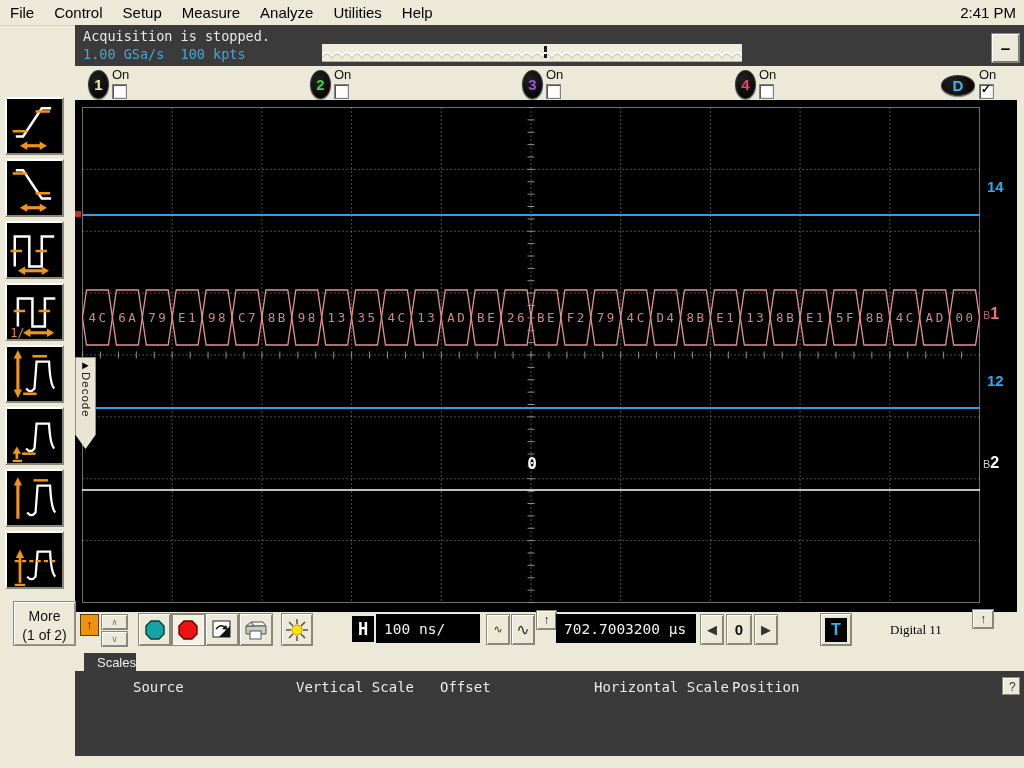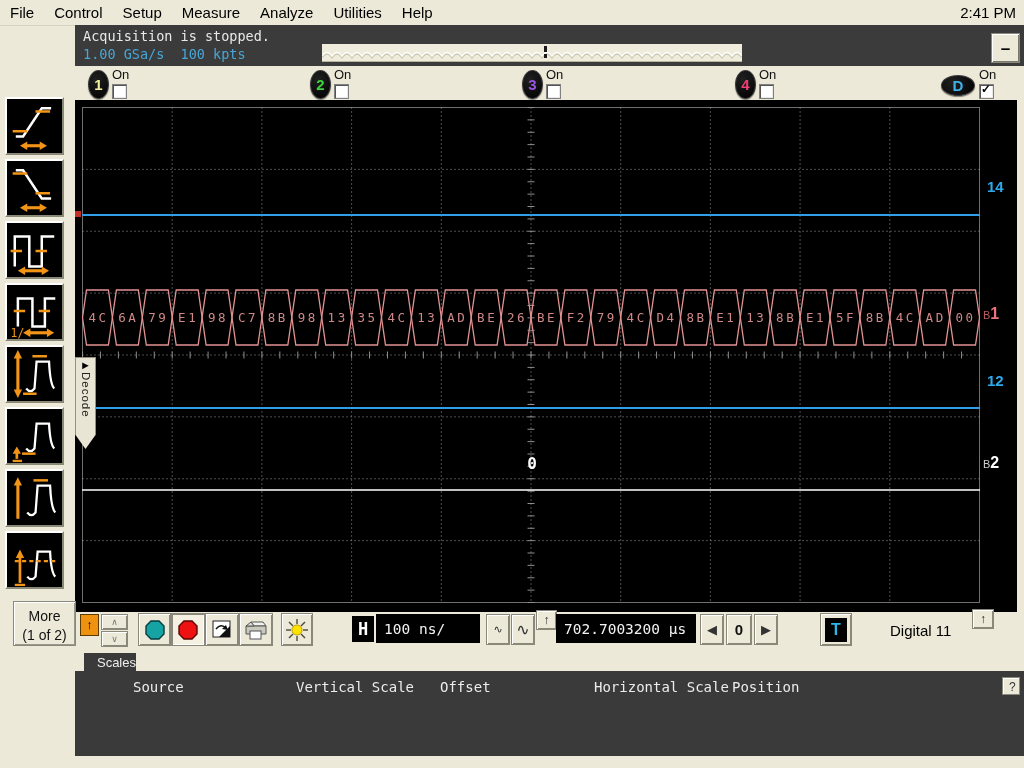--- a/index.html
+++ b/index.html
@@ -69,21 +69,21 @@
              font-size:14.5px;display:flex;align-items:center;padding-left:8px;box-sizing:border-box;}
   .glyphbtn{font-size:13px;color:#333;}
   #tb-orange-up{position:absolute;left:5px;top:2px;width:17px;height:20px;background:#ef9210;
                 border:1px solid #5a3c00;color:#000;font-size:13px;font-weight:bold;text-align:center;line-height:19px;}
   .spin{left:26px;width:27px;height:16px;font-size:9px;color:#777;}
   #tb-hbox{position:absolute;left:277px;top:4px;width:22px;height:26px;background:#000;color:#fff;
            font-family:"DejaVu Sans Mono",monospace;font-weight:bold;font-size:17px;
            display:flex;align-items:center;justify-content:center;}
   #tb-tbox{width:22px;height:24px;background:#000;color:#29b6e8;font-weight:bold;font-size:16px;
            display:flex;align-items:center;justify-content:center;font-family:"Liberation Sans",sans-serif;}
-  #trigger-source{position:absolute;left:815px;top:10px;font-size:15px;color:#000;}
+  #trigger-source{position:absolute;left:815px;top:10px;font-size:13px;color:#000;font-family:Liberation Serif, serif;}
   .upbox{font-size:12px;color:#222;}
 
   
   #scales-tab{position:absolute;left:84px;top:653px;width:52px;height:19px;background:#3a3a3a;
               color:#eee;font-size:13px;text-align:right;line-height:19px;z-index:2;}
   #bottompanel{position:absolute;left:75px;top:671px;width:949px;height:85px;background:#3a3a3a;}
   .panel-h{position:absolute;top:8px;color:#ececec;font-family:"DejaVu Sans Mono",monospace;font-size:14px;white-space:pre;}
   #helpbtn{position:absolute;left:927px;top:6px;width:18px;height:18px;background:#ece9d8;
            border:1px solid #8a887a;box-shadow:inset 1px 1px 0 #fff;font-size:12px;color:#333;
            text-align:center;line-height:17px;}

